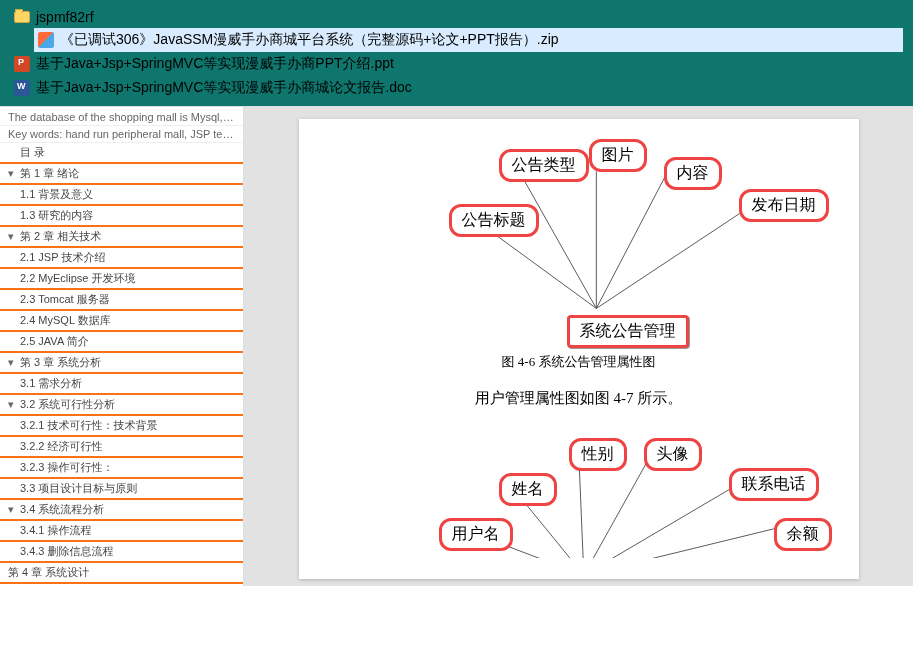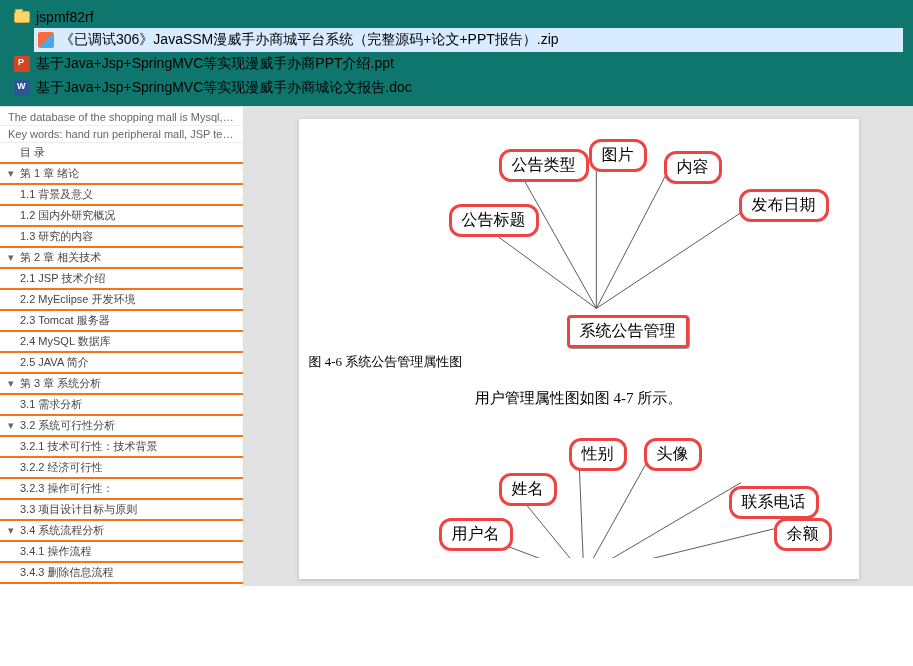--- a/index.html
+++ b/index.html
@@ -121,21 +121,21 @@
       border: 3px solid #ef4444;
       background: #fff;
       border-radius: 12px;
       padding: 3px 10px;
       font-size: 16px;
       white-space: nowrap;
     }
     .dnode.rect { border-radius: 4px; box-shadow: 1px 1px 0 #999; }
     svg.lines { position: absolute; top: 0; left: 0; width: 100%; height: 100%; pointer-events: none; }
     
-    .caption { text-align: left; margin: 14px 0 18px; font-size: 13px; }
+    .caption { text-align: center; margin: 14px 0 18px; font-size: 13px; }
     .bodytext { text-align: center; margin-bottom: 30px; font-size: 15px; }
     
     .diagram2 {
       position: relative;
       height: 120px;
       margin-top: 16px;
     }
   </style>
 </head>
 <body>
@@ -172,24 +172,20 @@
           <span class="exp"></span>
           <span class="lbl indent0">目 录</span>
         </div>
         <div class="outline-item">
           <span class="exp">▾</span>
           <span class="lbl indent0">第 1 章 绪论</span>
         </div>
         <div class="outline-item">
           <span class="exp"></span>
           <span class="lbl indent1">1.1 背景及意义</span>
-        </div>
-        <div class="outline-item">
-          <span class="exp"></span>
-          <span class="lbl indent1">1.2 国内外研究概况</span>
         </div>
         <div class="outline-item">
           <span class="exp"></span>
           <span class="lbl indent1">1.3 研究的内容</span>
         </div>
         <div class="outline-item">
           <span class="exp">▾</span>
           <span class="lbl indent0">第 2 章 相关技术</span>
         </div>
         <div class="outline-item">
@@ -264,41 +260,41 @@
       <div class="diagram">
         <svg class="lines" viewBox="0 0 560 200">
           <line x1="298" y1="172" x2="218" y2="30" stroke="#555" stroke-width="1"></line>
           <line x1="298" y1="172" x2="298" y2="30" stroke="#555" stroke-width="1"></line>
           <line x1="298" y1="172" x2="372" y2="30" stroke="#555" stroke-width="1"></line>
           <line x1="298" y1="172" x2="172" y2="80" stroke="#555" stroke-width="1"></line>
           <line x1="298" y1="172" x2="458" y2="66" stroke="#555" stroke-width="1"></line>
         </svg>
         <div class="dnode" style="left:190px;top:10px;">公告类型</div>
         <div class="dnode" style="left:280px;top:0;font-family:Liberation Serif, serif;">图片</div>
-        <div class="dnode" style="left:355px;top:12px;">内容</div>
+        <div class="dnode" style="left:355px;top:18px;">内容</div>
         <div class="dnode" style="left:140px;top:65px;">公告标题</div>
         <div class="dnode" style="left:430px;top:50px;">发布日期</div>
         <div class="dnode rect" style="left:258px;top:176px;">系统公告管理</div>
       </div>
 
       <div class="caption">图 4-6 系统公告管理属性图</div>
       <div class="bodytext">用户管理属性图如图 4-7 所示。</div>
 
       <div class="diagram2">
         <svg class="lines" viewBox="0 0 560 120">
           <line x1="285" y1="140" x2="280" y2="20" stroke="#555" stroke-width="1"></line>
           <line x1="285" y1="140" x2="352" y2="20" stroke="#555" stroke-width="1"></line>
           <line x1="285" y1="140" x2="210" y2="48" stroke="#555" stroke-width="1"></line>
           <line x1="285" y1="140" x2="448" y2="44" stroke="#555" stroke-width="1"></line>
           <line x1="285" y1="140" x2="158" y2="92" stroke="#555" stroke-width="1"></line>
           <line x1="285" y1="140" x2="482" y2="92" stroke="#555" stroke-width="1"></line>
         </svg>
         <div class="dnode" style="left:260px;top:0;">性别</div>
         <div class="dnode" style="left:335px;top:0;">头像</div>
         <div class="dnode" style="left:190px;top:35px;">姓名</div>
-        <div class="dnode" style="left:420px;top:48px;font-family:Liberation Mono, monospace;">联系电话</div>
+        <div class="dnode" style="left:420px;top:30px;font-family:Liberation Mono, monospace;">联系电话</div>
         <div class="dnode" style="left:130px;top:80px;">用户名</div>
         <div class="dnode" style="left:465px;top:80px;">余额</div>
       </div>
 
     </div>
   </div>
 </div>
 
 </body></html>

